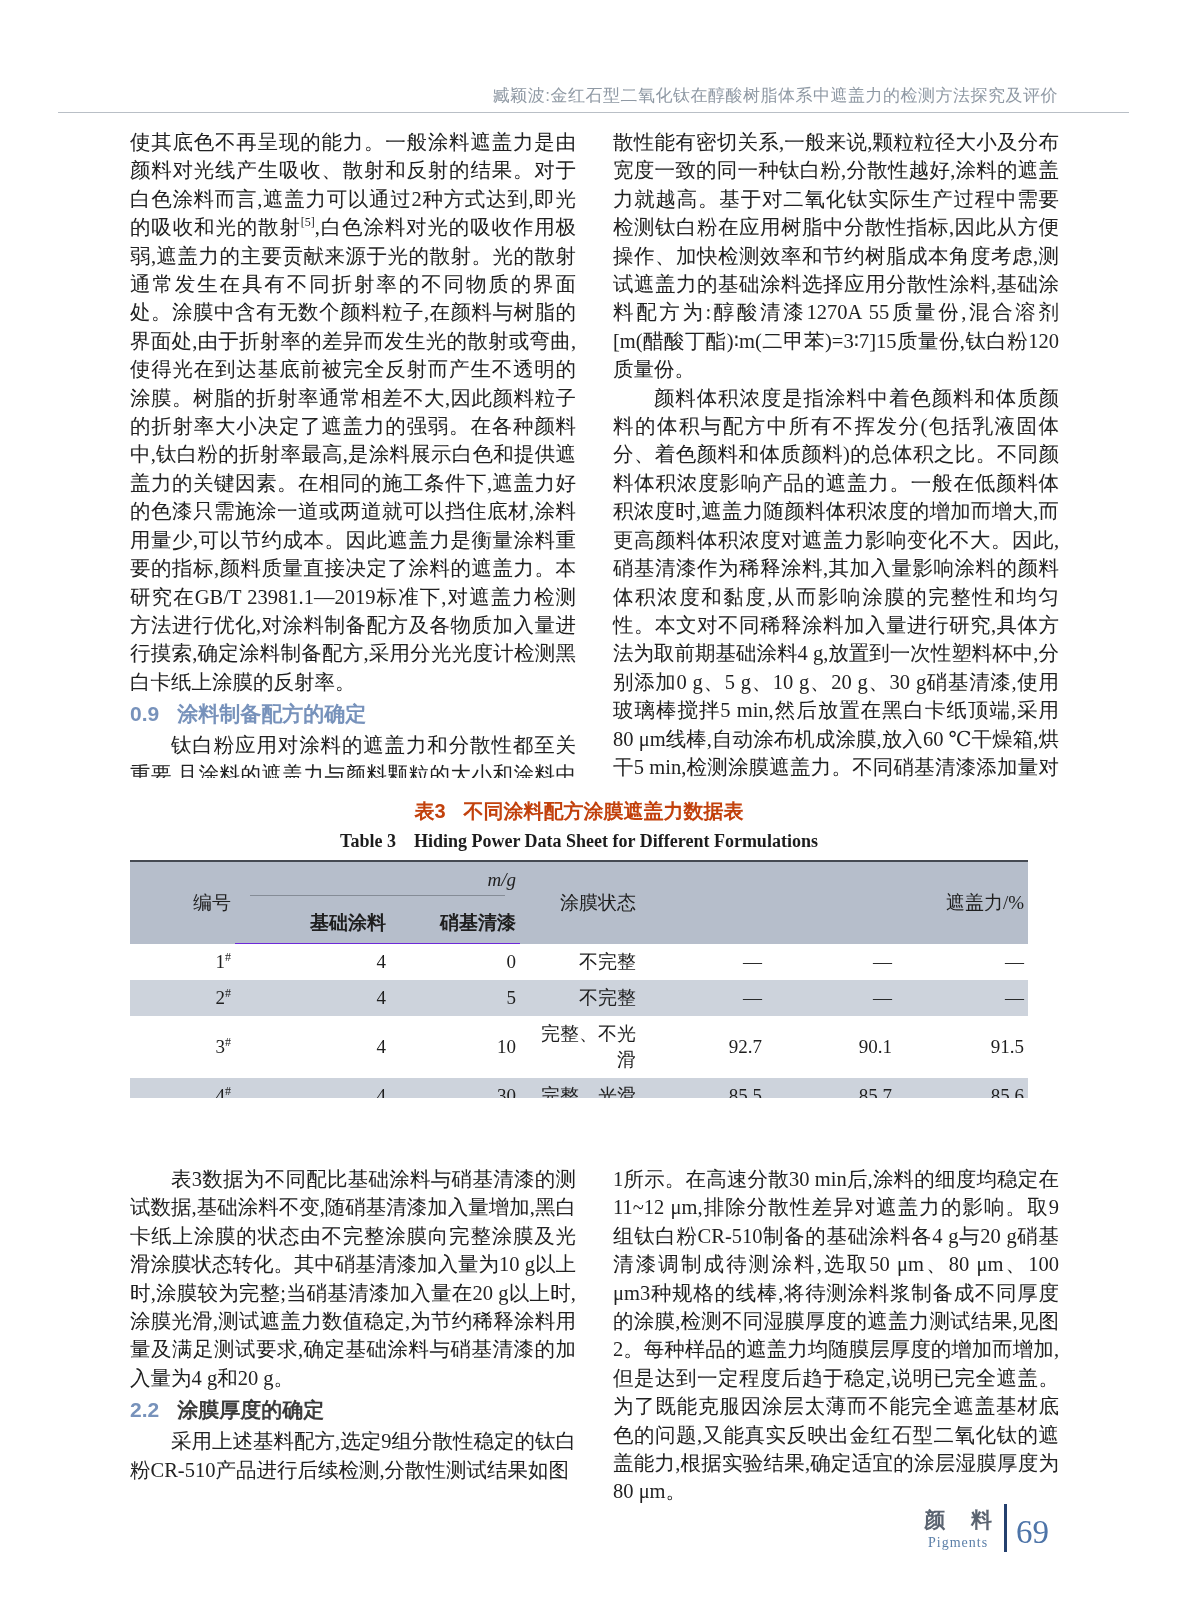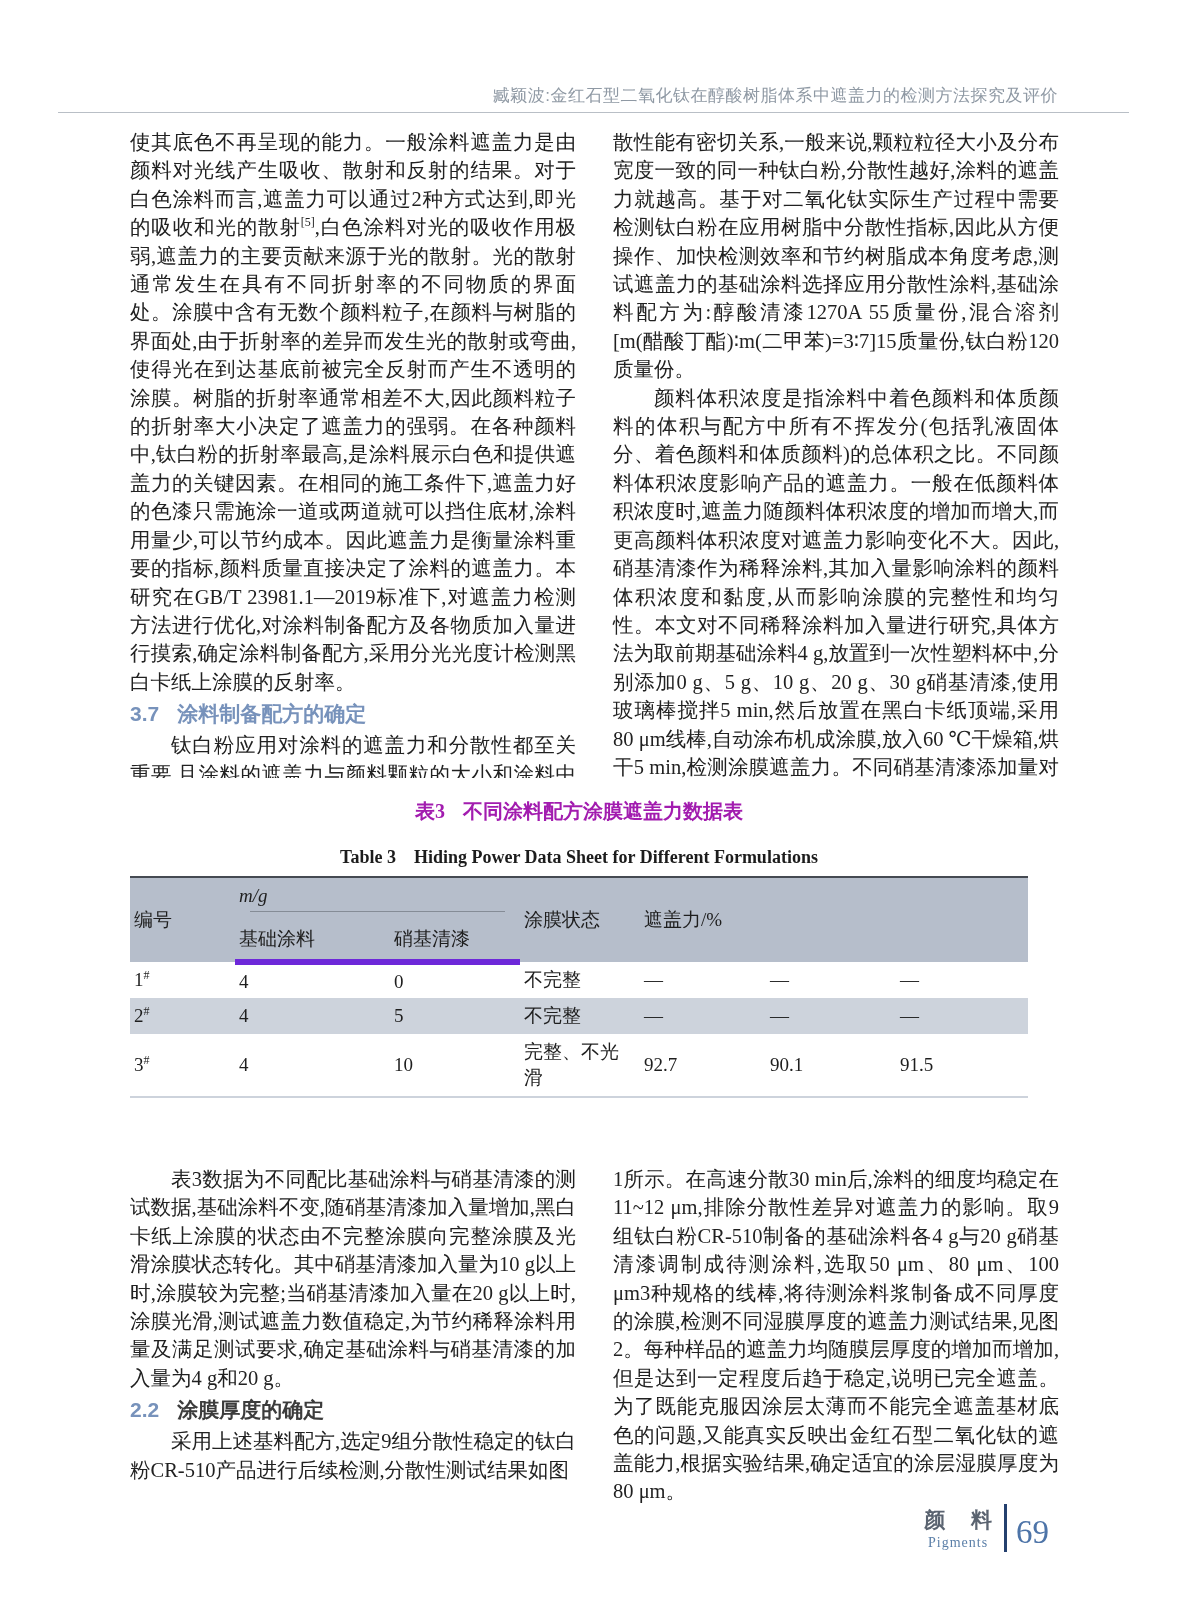--- a/index.html
+++ b/index.html
@@ -42,36 +42,36 @@
   }
   .sec-head .num { color:#7792bb; }
   .sec-head.blue .title { color:#7792bb; }
   .sec-head.dark .title { color:#3c3c3c; }
   
   .table-block {
     position:absolute; top:798px; left:130px; width:898px; height:300px;
     overflow:hidden;
   }
   .tbl-title-zh {
-    text-align:center; font-family:Liberation Serif, serif;
-    font-weight:bold; font-size:20px; color:#a21caf; margin-bottom:22px;
+    text-align:center; font-family:Liberation Sans, sans-serif;
+    font-weight:bold; font-size:20px; color:#c2410c; margin-bottom:6px;
   }
   .tbl-title-en {
     text-align:center; font-weight:bold; font-size:18px; color:#1c1c1c;
     margin-bottom:8px;
   }
   .tbl-title-zh .gap, .tbl-title-en .gap { margin-left:18px; }
   table.data {
     width:898px; border-collapse:collapse; font-size:19px; color:#1e1e1e;
     border-top:2px solid #454a52; border-bottom:1px solid #9aa0a8;
   }
   table.data thead { background:#b6becb; }
-  table.data thead tr.h2 th { border-bottom:6px solid #6d28d9; }
+  table.data thead tr.h2 th { border-bottom:1px solid #6d28d9;font-weight:bold; }
   table.data th, table.data td {
-    font-weight:normal; text-align:left; vertical-align:middle;
+    font-weight:normal; text-align:right; vertical-align:middle;
   }
   table.data thead th { padding:7px 4px; }
   table.data tbody td { padding:5px 4px; height:34px; }
   table.data tbody tr.alt { background:#cdd3dc; }
   th.mg-cell { padding-bottom:4px; }
   .mg-underline {
     display:block; margin:4px auto 0 auto; width:92%; height:1px; background:#858c96;
   }
   
   .footer {
@@ -95,21 +95,21 @@
 
 <div class="page">
 
   <div class="running-head">臧颖波:金红石型二氧化钛在醇酸树脂体系中遮盖力的检测方法探究及评价</div>
   <div class="head-rule"></div>
 
   <div class="upper">
     <div class="col">
       <p><span>使其底色不再呈现的能力。一般涂料遮盖力是由颜料对光线产生吸收、散射和反射的结果。对于白色涂料而言,遮盖力可以通过2种方式达到,即光的吸收和光的散射</span><sup>[5]</sup><span>,白色涂料对光的吸收作用极弱,遮盖力的主要贡献来源于光的散射。光的散射通常发生在具有不同折射率的不同物质的界面处。涂膜中含有无数个颜料粒子,在颜料与树脂的界面处,由于折射率的差异而发生光的散射或弯曲,使得光在到达基底前被完全反射而产生不透明的涂膜。树脂的折射率通常相差不大,因此颜料粒子的折射率大小决定了遮盖力的强弱。在各种颜料中,钛白粉的折射率最高,是涂料展示白色和提供遮盖力的关键因素。在相同的施工条件下,遮盖力好的色漆只需施涂一道或两道就可以挡住底材,涂料用量少,可以节约成本。因此遮盖力是衡量涂料重要的指标,颜料质量直接决定了涂料的遮盖力。本研究在GB/T 23981.1—2019标准下,对遮盖力检测方法进行优化,对涂料制备配方及各物质加入量进行摸索,确定涂料制备配方,采用分光光度计检测黑白卡纸上涂膜的反射率。</span></p>
       <div class="sec-head blue">
-        <span class="num">3.7</span>
+        <span class="num">0.9</span>
         <span class="title">涂料制备配方的确定</span>
       </div>
       <p class="indent">钛白粉应用对涂料的遮盖力和分散性都至关重要,且涂料的遮盖力与颜料颗粒的大小和涂料中的分</p>
     </div>
     <div class="col">
       <p>散性能有密切关系,一般来说,颗粒粒径大小及分布宽度一致的同一种钛白粉,分散性越好,涂料的遮盖力就越高。基于对二氧化钛实际生产过程中需要检测钛白粉在应用树脂中分散性指标,因此从方便操作、加快检测效率和节约树脂成本角度考虑,测试遮盖力的基础涂料选择应用分散性涂料,基础涂料配方为:醇酸清漆1270A 55质量份,混合溶剂[m(醋酸丁酯)∶m(二甲苯)=3∶7]15质量份,钛白粉120质量份。</p>
       <p class="indent">颜料体积浓度是指涂料中着色颜料和体质颜料的体积与配方中所有不挥发分(包括乳液固体分、着色颜料和体质颜料)的总体积之比。不同颜料体积浓度影响产品的遮盖力。一般在低颜料体积浓度时,遮盖力随颜料体积浓度的增加而增大,而更高颜料体积浓度对遮盖力影响变化不大。因此,硝基清漆作为稀释涂料,其加入量影响涂料的颜料体积浓度和黏度,从而影响涂膜的完整性和均匀性。本文对不同稀释涂料加入量进行研究,具体方法为取前期基础涂料4 g,放置到一次性塑料杯中,分别添加0 g、5 g、10 g、20 g、30 g硝基清漆,使用玻璃棒搅拌5 min,然后放置在黑白卡纸顶端,采用80 μm线棒,自动涂布机成涂膜,放入60 ℃干燥箱,烘干5 min,检测涂膜遮盖力。不同硝基清漆添加量对涂膜状态及遮盖力影响的测试结果如表3所示。</p>
     </div>
   </div>
 

